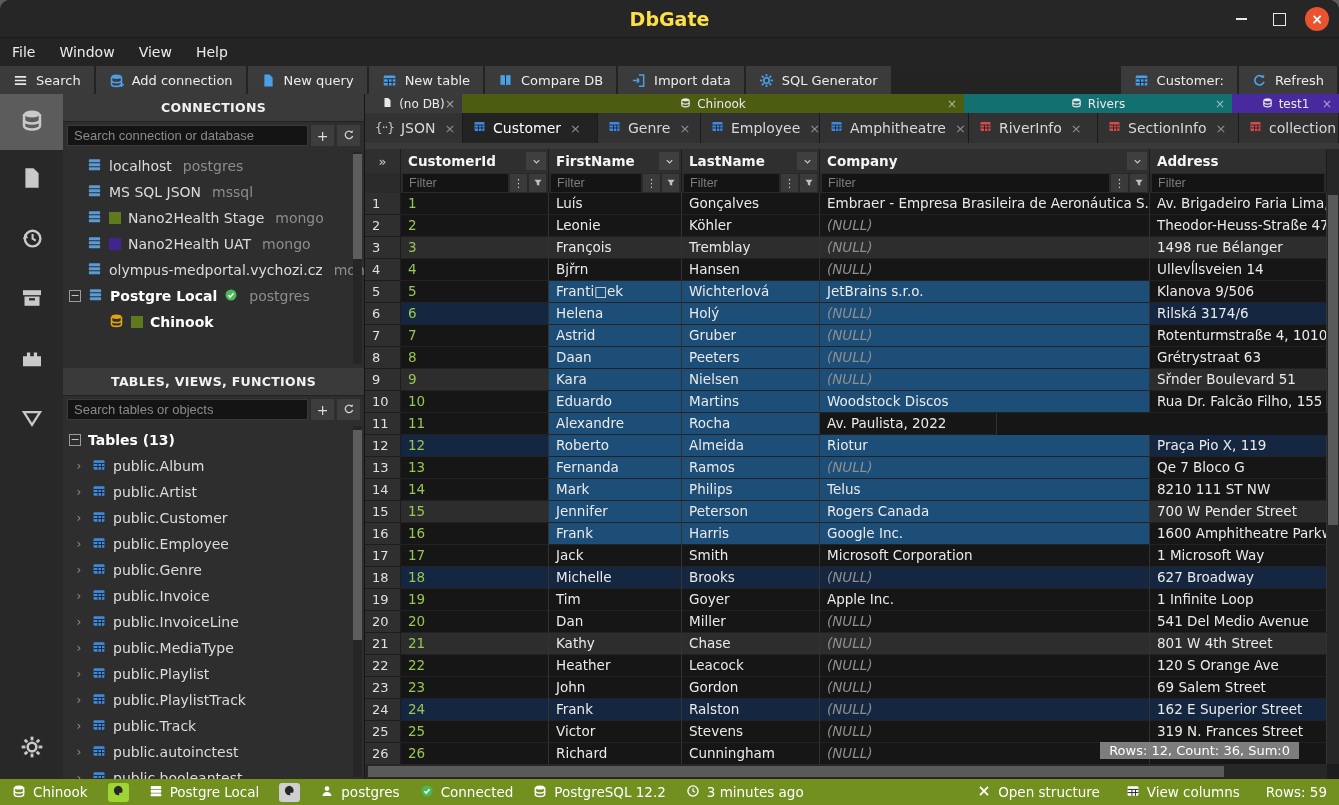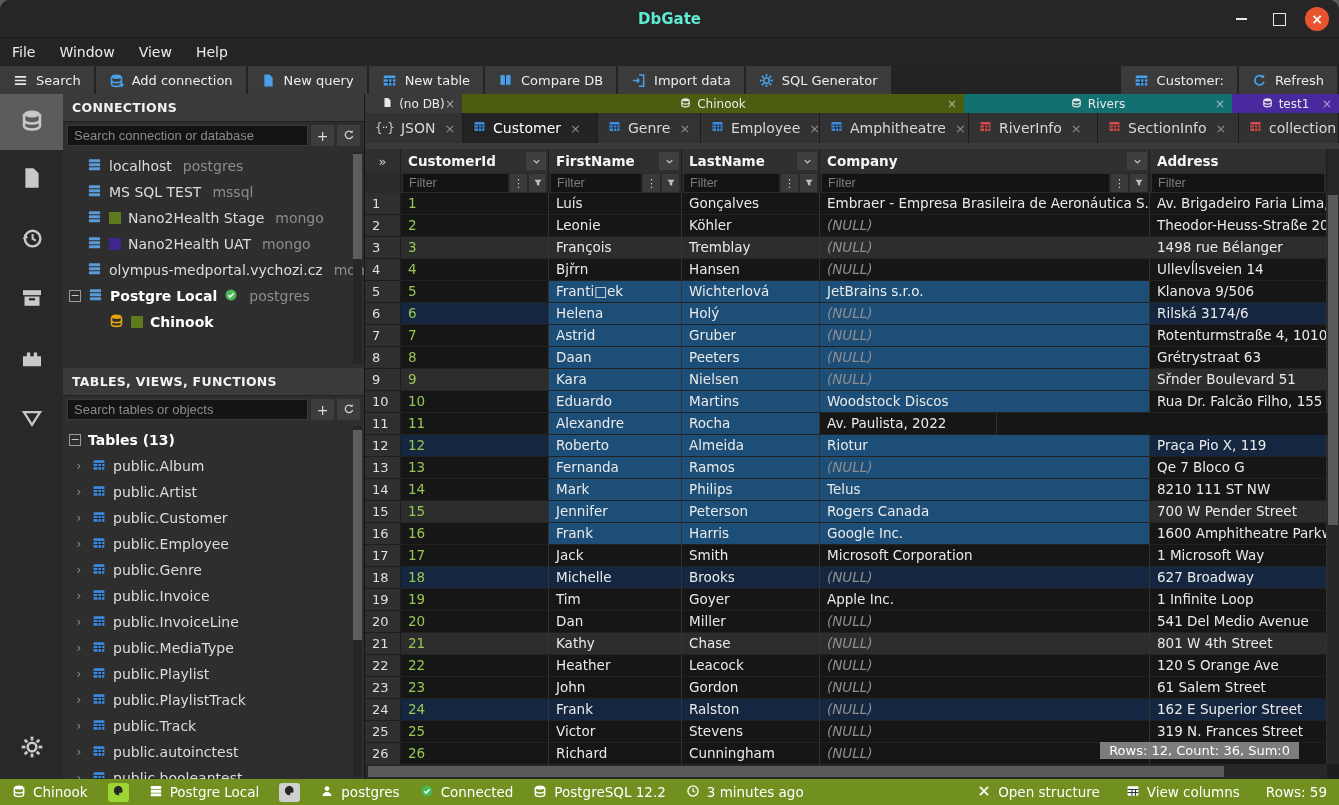--- a/index.html
+++ b/index.html
@@ -1,21 +1,21 @@
 <!DOCTYPE html>
 <html><head>
 <meta charset="utf-8">
 <style>
   * { box-sizing: border-box; margin: 0; padding: 0; }
   html,body { width:1339px; height:805px; background:#5a5a5a; font-family:"DejaVu Sans",sans-serif; overflow:hidden; }
   .window { position:absolute; left:0; top:0; width:1339px; height:805px; background:#1d1d1d;
             border-radius:10px 10px 0 0; overflow:hidden; display:flex; flex-direction:column; }
   
   .titlebar { height:38px; background:#262626; flex:0 0 auto; display:flex; align-items:center; justify-content:center; position:relative; border-bottom:1px solid #1a1a1a; }
-  .title { color:#5eead4; font-weight:bold; font-size:15px; }
+  .title { color:#fde047; font-weight:bold; font-size:19px; }
   .winctl { position:absolute; right:10px; top:0; height:38px; display:flex; align-items:center; gap:14px; }
   .wbtn { width:24px; height:24px; display:grid; place-items:center; color:#e8e8e8; cursor:default; }
   .wbtn.min::before { content:""; width:11px; height:2px; background:#e8e8e8; }
   .wbtn.max::before { content:""; width:11px; height:11px; border:1.5px solid #e8e8e8; }
   .wbtn.close { background:#e9542f; border-radius:50%; color:#fff; font-size:14px; font-weight:bold; }
   
   .menubar { height:28px; background:#242424; display:flex; align-items:center; gap:24px; padding:0 12px; flex:0 0 auto; }
   .menu-item { color:#ececec; font-size:14px; }
   
   .toolbar { height:28px; background:#232323; display:flex; flex:0 0 auto; }
@@ -26,21 +26,21 @@
   .main { flex:1; display:flex; min-height:0; }
   .iconbar { width:63px; background:#282828; display:flex; flex-direction:column; align-items:stretch; flex:0 0 auto; }
   .slot { height:60px; display:grid; place-items:center; }
   .slot.active { background:#5c5c5c; height:56px; }
   .slot.bottom { margin-top:auto; }
   
   .panels { width:302px; background:#2e2e2e; border-right:1px solid #161616; display:flex; flex-direction:column; flex:0 0 auto; }
   .panel { display:flex; flex-direction:column; position:relative; overflow:hidden; }
   .panel.conn { height:274px; flex:0 0 auto; }
   .panel.tables { flex:1; }
-  .panel-header { background:#3a3a3a; color:#f2f2f2; font-weight:bold; font-size:12.5px; padding:6px 9px; border-bottom:1px solid #222; letter-spacing:.3px; }
+  .panel-header { background:#3a3a3a; color:#f2f2f2; font-weight:bold; font-size:12.5px; padding:6px 9px; border-bottom:1px solid #222; letter-spacing:.3px;text-align:center; }
   .searchrow { display:flex; gap:3px; padding:3px 4px; }
   .searchrow input { flex:1; background:#141414; border:1px solid #3a3a3a; color:#cfcfcf; font-size:13px; padding:2px 6px; height:21px; outline:none; }
   .searchrow input::placeholder { color:#8a8a8a; }
   .sq-btn { width:23px; height:21px; background:#3d3d3d; color:#ddd; display:grid; place-items:center; font-size:14px; }
   .tree { flex:1; overflow:hidden; padding-top:4px; position:relative; }
   .titem { height:26px; display:flex; align-items:center; gap:7px; padding-left:24px; font-size:14px; color:#dcdcdc; white-space:nowrap; }
   .titem.haschild { padding-left:6px; }
   .titem.child { padding-left:46px; }
   .titem .nm.bold { font-weight:bold; color:#fff; }
   .engine { color:#8d8d8d; margin-left:4px; }
@@ -278,21 +278,21 @@
                 </svg></span>
               <span class="nm">localhost</span>
               <span class="engine">postgres</span>
             </div>
             <div class="titem">
               <span><svg width="15" height="15" viewBox="0 0 16 16" xmlns="http://www.w3.org/2000/svg">
                   <rect x="2" y="2.4" width="12" height="3.3" rx=".7" fill="#5b9bd5"></rect>
                   <rect x="2" y="6.6" width="12" height="3.3" rx=".7" fill="#5b9bd5"></rect>
                   <rect x="2" y="10.8" width="12" height="3.3" rx=".7" fill="#5b9bd5"></rect>
                 </svg></span>
-              <span class="nm">MS SQL TEST</span>
+              <span class="nm">MS SQL JSON</span>
               <span class="engine">mssql</span>
             </div>
             <div class="titem">
               <span><svg width="15" height="15" viewBox="0 0 16 16" xmlns="http://www.w3.org/2000/svg">
                   <rect x="2" y="2.4" width="12" height="3.3" rx=".7" fill="#5b9bd5"></rect>
                   <rect x="2" y="6.6" width="12" height="3.3" rx=".7" fill="#5b9bd5"></rect>
                   <rect x="2" y="10.8" width="12" height="3.3" rx=".7" fill="#5b9bd5"></rect>
                 </svg></span>
               <span class="swatch" style="background:#5f7a1e"></span>
               <span class="nm">Nano2Health Stage</span>
@@ -661,21 +661,21 @@
               <div class="cell" style="width:138px">Gonçalves</div>
               <div class="cell" style="width:330px">Embraer - Empresa Brasileira de Aeronáutica S.A.</div>
               <div class="cell" style="width:177px">Av. Brigadeiro Faria Lima, 2</div>
             </div>
             <div class="grow">
               <div class="gcell">2</div>
               <div class="cell id" style="width:148px">2</div>
               <div class="cell" style="width:133px">Leonie</div>
               <div class="cell" style="width:138px">Köhler</div>
               <div class="cell" style="width:330px"><span class="nullv">(NULL)</span></div>
-              <div class="cell" style="width:177px">Theodor-Heuss-Straße 20</div>
+              <div class="cell" style="width:177px">Theodor-Heuss-Straße 47</div>
             </div>
             <div class="grow gray">
               <div class="gcell">3</div>
               <div class="cell id" style="width:148px">3</div>
               <div class="cell" style="width:133px">François</div>
               <div class="cell" style="width:138px">Tremblay</div>
               <div class="cell" style="width:330px"><span class="nullv">(NULL)</span></div>
               <div class="cell" style="width:177px">1498 rue Bélanger</div>
             </div>
             <div class="grow">
@@ -828,21 +828,21 @@
               <div class="cell" style="width:138px">Leacock</div>
               <div class="cell" style="width:330px"><span class="nullv">(NULL)</span></div>
               <div class="cell" style="width:177px">120 S Orange Ave</div>
             </div>
             <div class="grow">
               <div class="gcell">23</div>
               <div class="cell id" style="width:148px">23</div>
               <div class="cell" style="width:133px">John</div>
               <div class="cell" style="width:138px">Gordon</div>
               <div class="cell" style="width:330px"><span class="nullv">(NULL)</span></div>
-              <div class="cell" style="width:177px">61 Salem Street</div>
+              <div class="cell" style="width:177px">69 Salem Street</div>
             </div>
             <div class="grow navy">
               <div class="gcell">24</div>
               <div class="cell id" style="width:148px">24</div>
               <div class="cell" style="width:133px">Frank</div>
               <div class="cell" style="width:138px">Ralston</div>
               <div class="cell" style="width:330px"><span class="nullv">(NULL)</span></div>
               <div class="cell" style="width:177px">162 E Superior Street</div>
             </div>
             <div class="grow">

